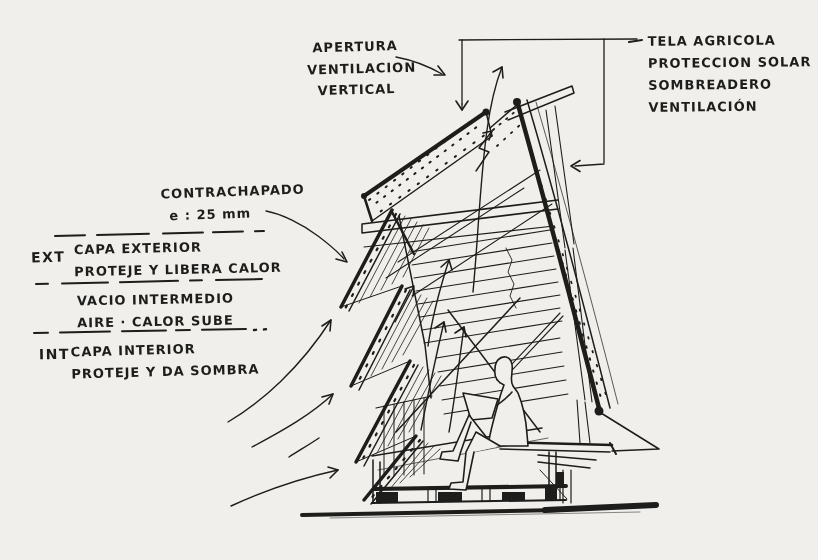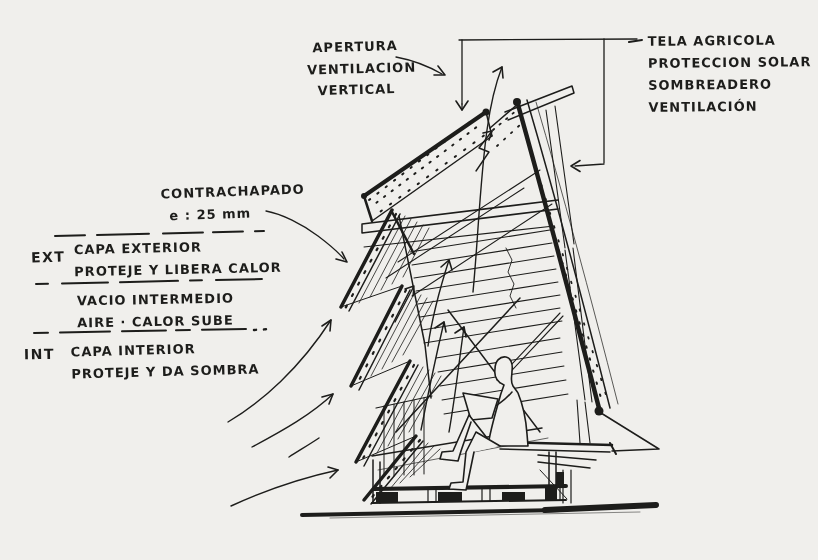--- a/index.html
+++ b/index.html
@@ -17,21 +17,21 @@
   .hand div{height:21.5px;}
   #apertura{left:307px;top:36px;transform:rotate(-1.5deg);}
   #apertura div:nth-child(1){margin-left:6px;}
   #apertura div:nth-child(3){margin-left:10px;}
   #tela{left:648px;top:30px;line-height:22px;transform:rotate(-0.6deg);}
   #tela div{height:22px;}
   #contra{left:161px;top:181px;transform:rotate(-2deg);}
   #contra div:nth-child(2){margin-left:8px;}
   .lbl{position:absolute;color:#1d1d1b;font-weight:bold;font-size:14px;letter-spacing:1.5px;}
   #ext-label{left:31px;top:249px;transform:rotate(-2deg);}
-  #int-label{left:24px;top:346px;transform:rotate(-1deg);}
+  #int-label{left:39px;top:346px;transform:rotate(-1deg);}
   #ext-block{left:74px;top:237px;transform:rotate(-1.2deg);}
   #mid-block{left:77px;top:289px;transform:rotate(-1deg);}
   #int-block{left:71px;top:339px;transform:rotate(-1.5deg);}
 </style>
 </head>
 <body>
 
 <div class="canvas">
 
 <svg class="sketch" width="818" height="560" viewBox="0 0 818 560" stroke="#1d1d1b" fill="none" stroke-linecap="round" stroke-linejoin="round">

